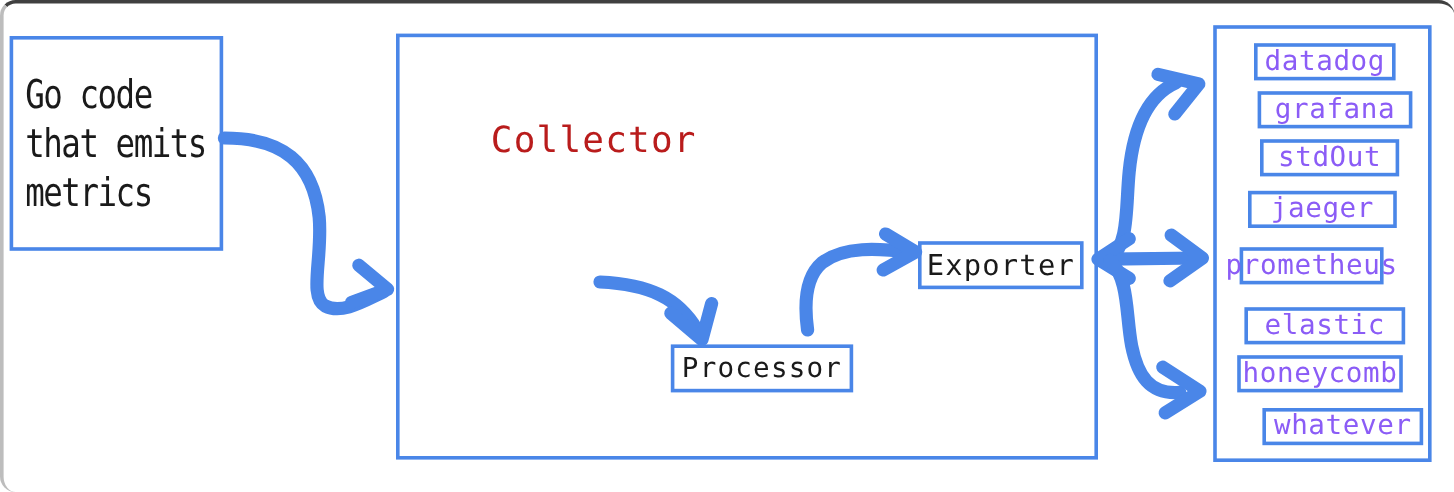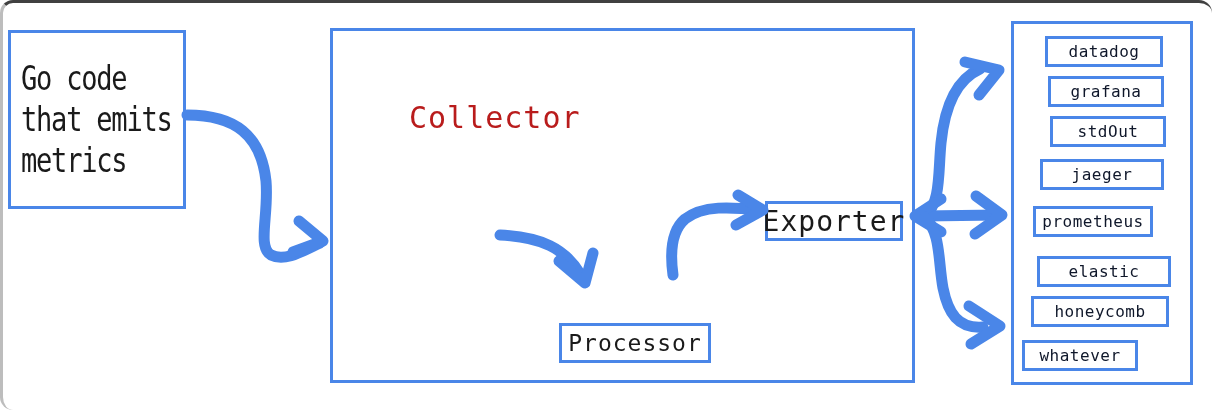--- a/index.html
+++ b/index.html
@@ -86,50 +86,49 @@
     letter-spacing: 1px;
   }
   #processor-box {
     left: 556px;
     top: 284px;
     width: 152px;
     height: 40px;
     border-width: 3px;
     font-size: 23px;
     letter-spacing: 1px;
-    margin-top: 36px;
   }
   #exporter-box {
     left: 762px;
     top: 198px;
     width: 138px;
     height: 40px;
     border-width: 3px;
-    font-size: 28px;
+    font-size: 24px;
     letter-spacing: 1px;
   }
 
   
   #dest-box {
     left: 1008px;
     top: 18px;
     width: 182px;
     height: 364px;
     display: block;
   }
   .dest-item {
     position: absolute;
     box-sizing: border-box;
     background: #ffffff;
     border: 3px solid #4a86e8;
     display: flex;
     align-items: center;
     justify-content: center;
-    font-size: 16px;
-    color: #0f172a;
+    font-size: 23px;
+    color: #8b5cf6;
     height: 31px;
     letter-spacing: 0.5px;
     white-space: pre;
   }
 
   
   #arrows {
     position: absolute;
     left: 0;
     top: 0;
@@ -171,39 +170,39 @@
     <span>Processor</span>
   </div>
   <div class="box" id="exporter-box">
     <span>Exporter</span>
   </div>
 
   <div class="box" id="dest-box">
     <div class="dest-item" style="left:31px;  top:12px;  width:118px;">
       <span>datadog</span>
     </div>
-    <div class="dest-item" style="left:34px;  top:52px;  width:116px;">
+    <div class="dest-item" style="left:34px;  top:52px;  width:129px;">
       <span>grafana</span>
     </div>
     <div class="dest-item" style="left:26px;  top:135px; width:124px;">
       <span>jaeger</span>
     </div>
     <div class="dest-item" style="left:36px;  top:92px;  width:116px;">
       <span>stdOut</span>
     </div>
     <div class="dest-item" style="left:19px;  top:182px; width:120px;">
       <span>prometheus</span>
     </div>
     <div class="dest-item" style="left:23px;  top:232px; width:134px;">
       <span>elastic</span>
     </div>
     <div class="dest-item" style="left:17px;  top:272px; width:138px;text-align:right;">
       <span>honeycomb</span>
     </div>
-    <div class="dest-item" style="left:8px;  top:316px; width:116px;align-items:center;">
+    <div class="dest-item" style="left:38px;  top:316px; width:134px;align-items:center;">
       <span>whatever</span>
     </div>
   </div>
 
   <svg id="arrows" viewBox="0 0 1212 410">
 
     <g>
       <path class="arrow-path" d="M 184 112 C 232 112, 258 132, 263 178 C 266 212, 254 244, 268 252 C 282 259, 300 248, 317 240"></path>
       <path class="arrow-head" d="M 296 218 L 320 238 L 290 249"></path>
     </g>

